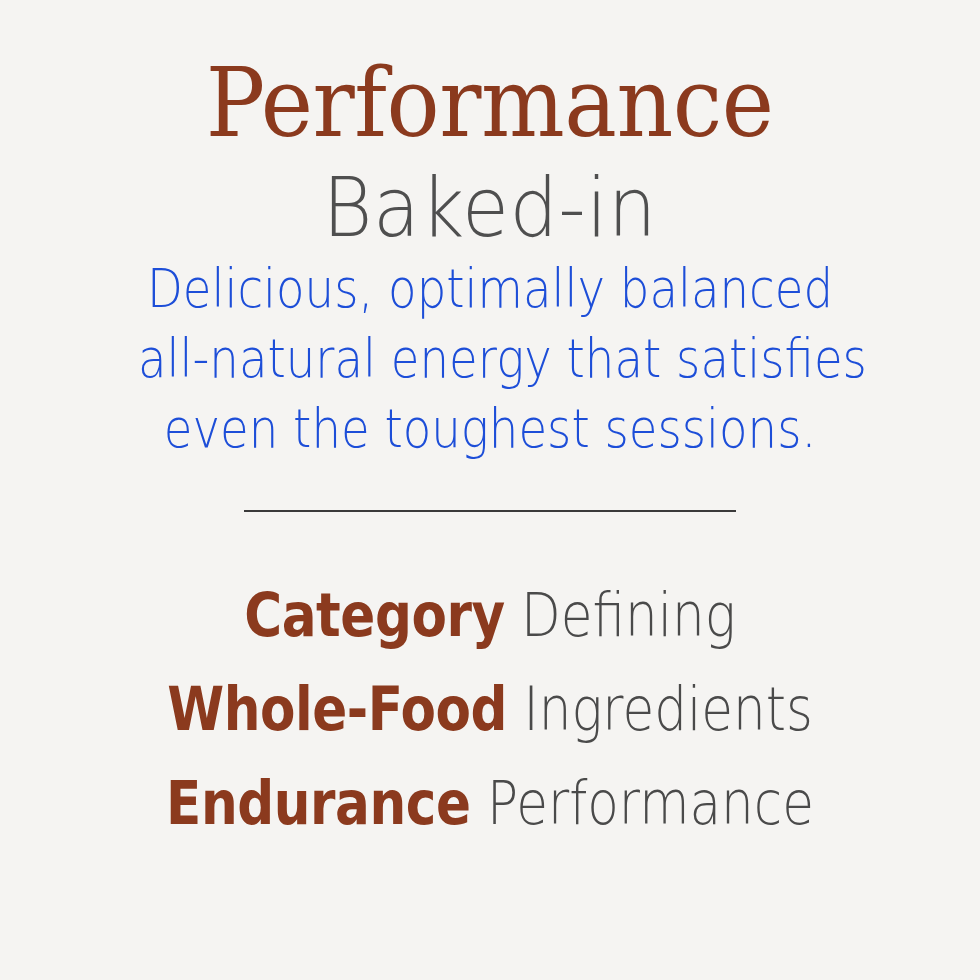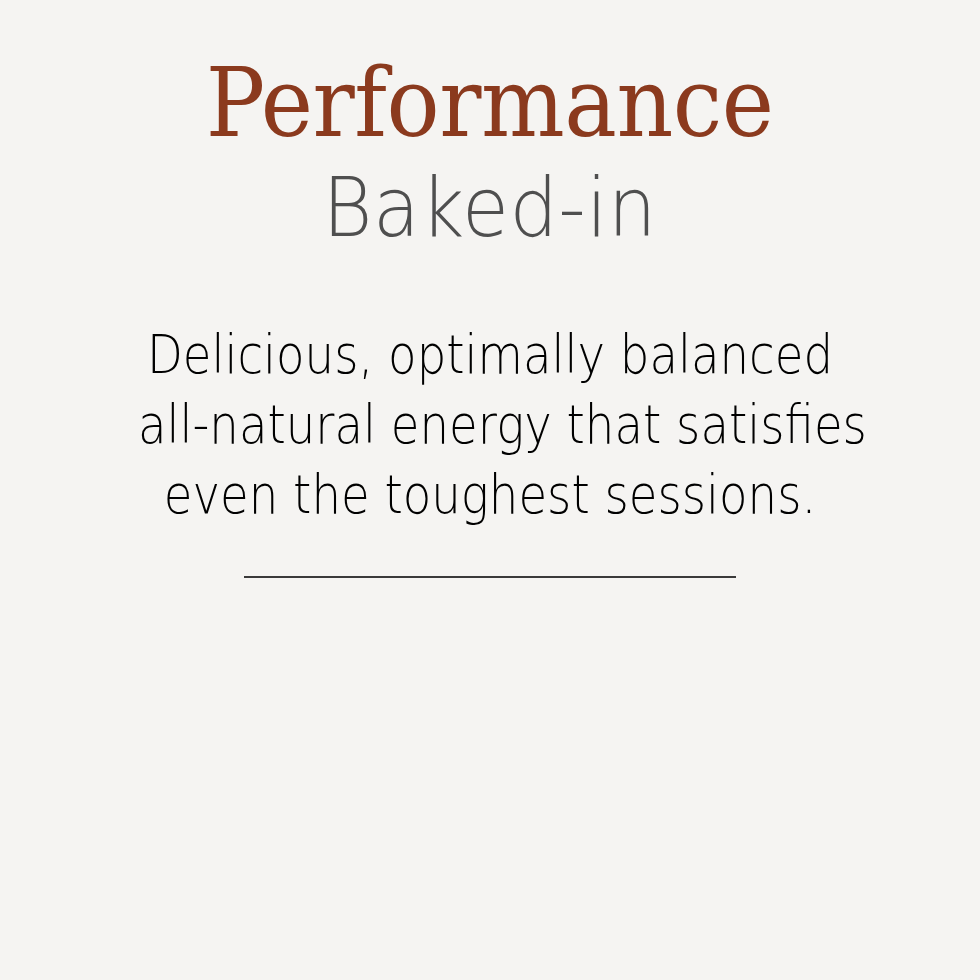--- a/index.html
+++ b/index.html
@@ -52,28 +52,27 @@
     letter-spacing: 0.5px;
     color: #4f4f4f;
     line-height: 1.12;
     margin-top: 6px;
     transform: scaleX(0.93);
     transform-origin: center center;
   }
 
   
   .body-copy {
-    margin-top: 66px;
     width: 800px;
     text-align: center;
     font-family: "DejaVu Sans", sans-serif;
     font-weight: 300;
     font-size: 53px;
     line-height: 70px;
-    color: #000000;
+    color: #1d4ed8;
     letter-spacing: 0px;
   }
   .body-line {
     display: block;
     transform: scaleX(0.88);
     transform-origin: center center;
     white-space: nowrap;
   }
 
   
@@ -132,14 +131,29 @@
   <div class="body-copy">
     <span class="body-line">Delicious, optimally balanced</span>
     <span class="body-line">all-natural energy that satisfies</span>
     <span class="body-line">even the toughest sessions.</span>
   </div>
 
   <div class="divider-wrap">
     <div class="divider"></div>
   </div>
 
+  <div class="feature-list">
+
+    <div class="feature-row">
+      <span class="feature-strong">Category</span><span class="feature-plain"> </span><span class="feature-plain">Defining</span>
+    </div>
+
+    <div class="feature-row">
+      <span class="feature-strong">Whole-Food</span><span class="feature-plain"> </span><span class="feature-plain">Ingredients</span>
+    </div>
+
+    <div class="feature-row">
+      <span class="feature-strong">Endurance</span><span class="feature-plain"> </span><span class="feature-plain">Performance</span>
+    </div>
+
+  </div>
 
 </div>
 
 </body></html>

